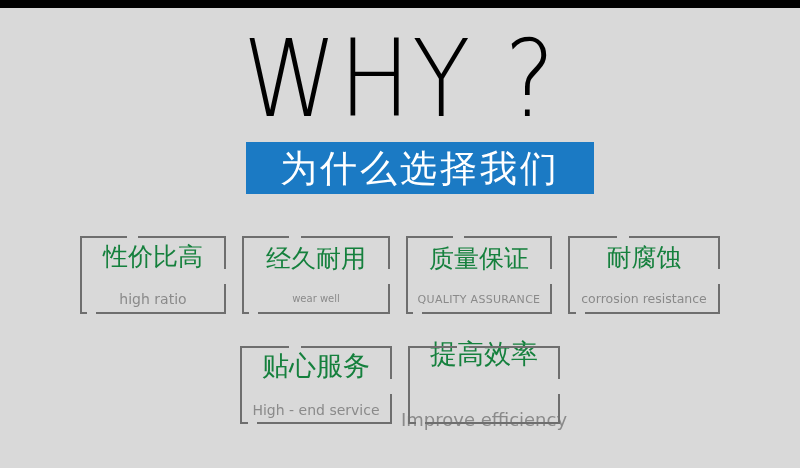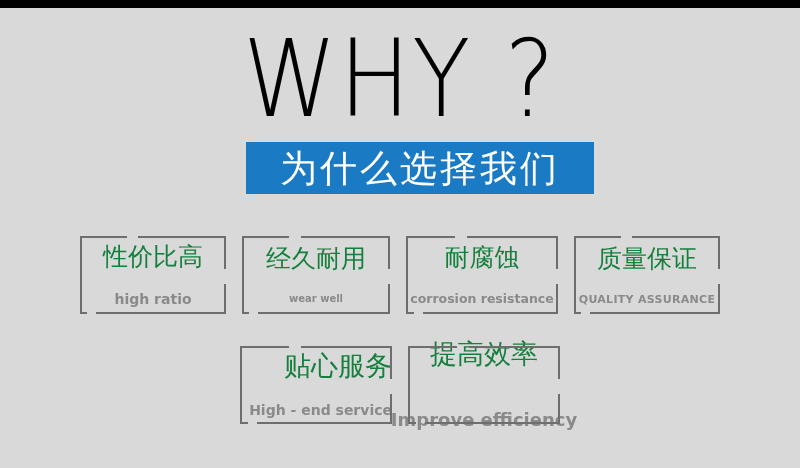--- a/index.html
+++ b/index.html
@@ -107,21 +107,21 @@
 
   .fbox .cn {
     color: #15803d;
     font-weight: 400;
     line-height: 1;
     font-family: Liberation Serif, serif;
     white-space: nowrap;
   }
   .fbox .en {
     color: #8a8a8a;
-    font-weight: 700;
+    font-weight: 400;
     line-height: 1;
     margin-top: 23px;
     font-family: "DejaVu Sans", sans-serif;
     white-space: nowrap;
   }
 
   
   .fbox.b0 { width: 146px; }
   .fbox.b0 .cn { font-size: 25px; }
   .fbox.b0 .en { font-size: 14px; }
@@ -131,21 +131,21 @@
   .fbox.b1 .en { font-size: 10px; }
 
   .fbox.b2 { width: 152px; }
   .fbox.b2 .cn { font-size: 25px; }
   .fbox.b2 .en { font-size: 12.5px; }
 
   .fbox.b3 { width: 146px; }
   .fbox.b3 .cn { font-size: 25px; }
   .fbox.b3 .en { font-size: 11px; letter-spacing: 0.3px; }
 
-  .fbox.b4 { width: 152px; align-items: flex-end; }
+  .fbox.b4 { width: 152px; }
   .fbox.b4 .cn { font-size: 27px; }
   .fbox.b4 .en { font-size: 14px; }
 
   .fbox.b5 { width: 152px; }
   .fbox.b5 .cn { font-size: 27px; }
   .fbox.b5 .en { font-size: 13.5px; }
 
   .fbox.b6 { width: 152px; gap: 20px; }
   .fbox.b6 .cn { font-size: 27px; }
   .fbox.b6 .en { font-size: 18px; }
@@ -184,44 +184,44 @@
       <span class="edge e-top-a"></span>
       <span class="edge e-top-b"></span>
       <span class="edge e-right-a"></span>
       <span class="edge e-right-b"></span>
       <span class="edge e-bot-a"></span>
       <span class="edge e-bot-b"></span>
       <span class="cn">经久耐用</span>
       <span class="en">wear well</span>
     </div>
 
+    <div class="fbox b3">
+      <span class="edge e-left"></span>
+      <span class="edge e-top-a"></span>
+      <span class="edge e-top-b"></span>
+      <span class="edge e-right-a"></span>
+      <span class="edge e-right-b"></span>
+      <span class="edge e-bot-a"></span>
+      <span class="edge e-bot-b"></span>
+      <span class="cn">质量保证</span>
+      <span class="en">QUALITY ASSURANCE</span>
+    </div>
+
     <div class="fbox b2">
       <span class="edge e-left"></span>
       <span class="edge e-top-a"></span>
       <span class="edge e-top-b"></span>
       <span class="edge e-right-a"></span>
       <span class="edge e-right-b"></span>
       <span class="edge e-bot-a"></span>
       <span class="edge e-bot-b"></span>
       <span class="cn">耐腐蚀</span>
       <span class="en">corrosion resistance</span>
     </div>
 
-    <div class="fbox b3">
-      <span class="edge e-left"></span>
-      <span class="edge e-top-a"></span>
-      <span class="edge e-top-b"></span>
-      <span class="edge e-right-a"></span>
-      <span class="edge e-right-b"></span>
-      <span class="edge e-bot-a"></span>
-      <span class="edge e-bot-b"></span>
-      <span class="cn">质量保证</span>
-      <span class="en">QUALITY ASSURANCE</span>
-    </div>
-
   </div>
 
   <div class="row row-2">
 
     <div class="fbox b4">
       <span class="edge e-left"></span>
       <span class="edge e-top-a"></span>
       <span class="edge e-top-b"></span>
       <span class="edge e-right-a"></span>
       <span class="edge e-right-b"></span>

